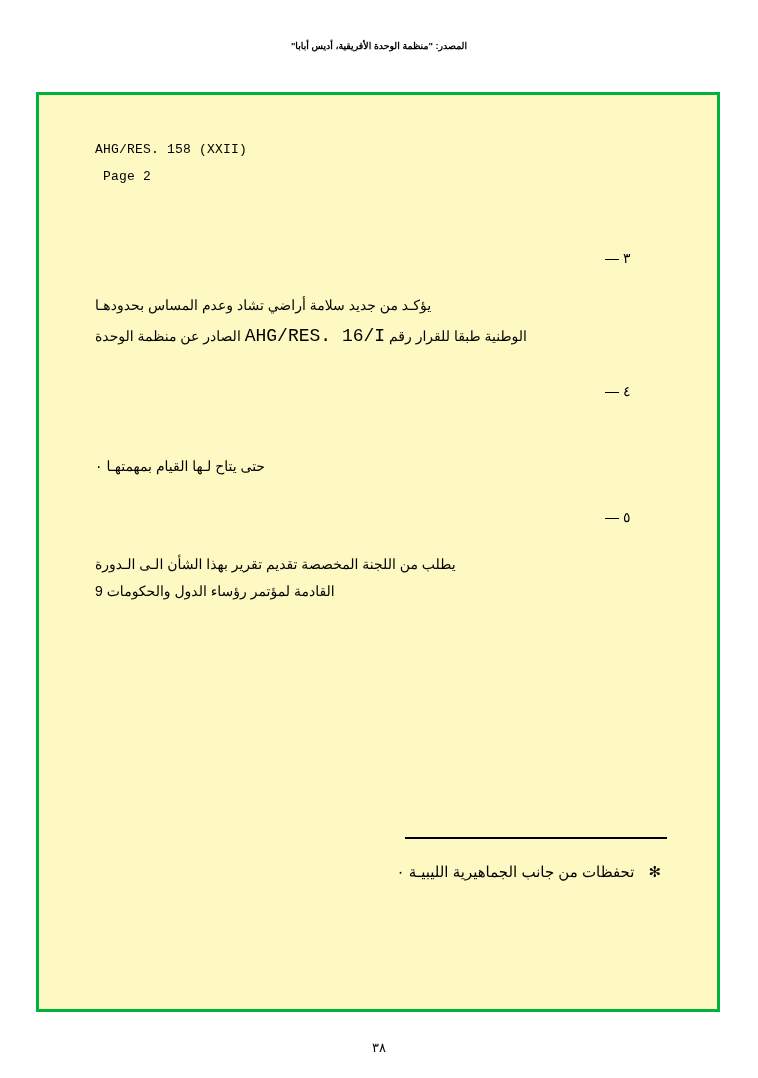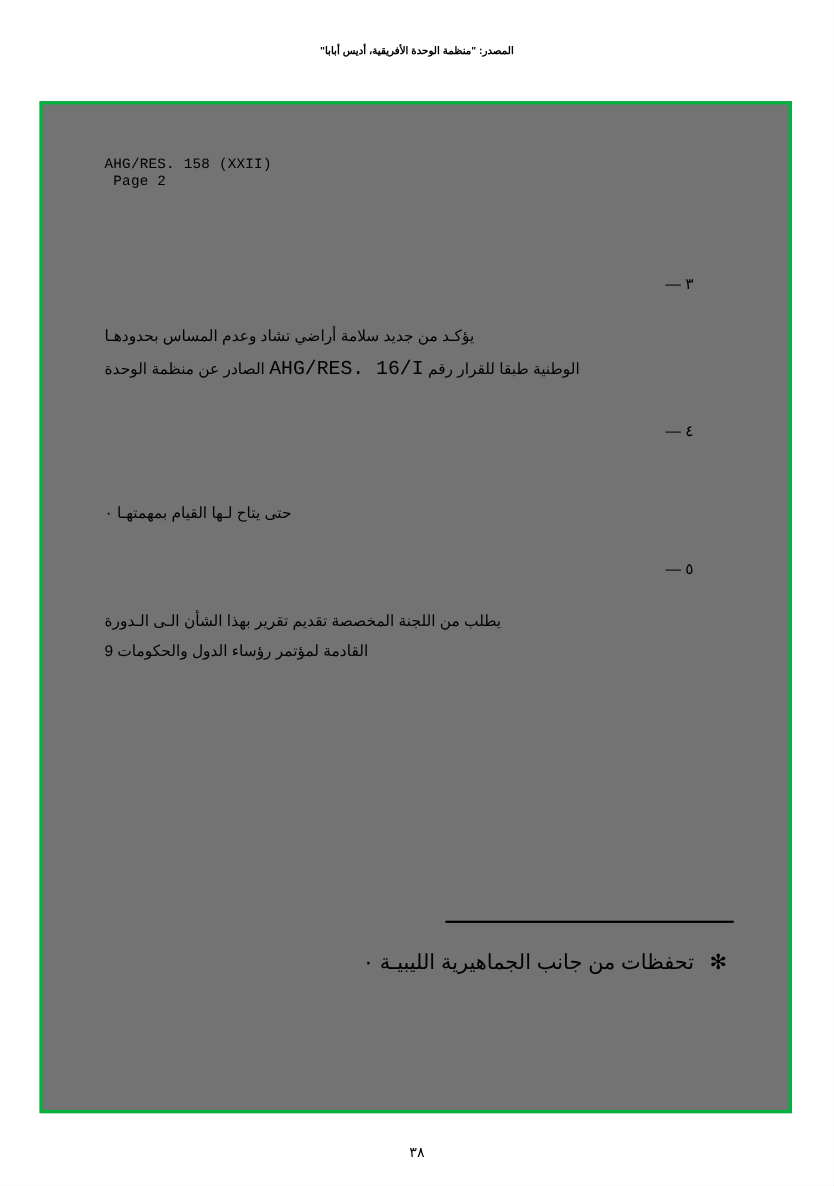--- a/index.html
+++ b/index.html
@@ -42,34 +42,34 @@
   }
   
   .frame {
     position: absolute;
     left: 36px;
     top: 92px;
     width: 684px;
     height: 920px;
     border: 3px solid #00b33c;
     box-sizing: border-box;
-    background: #737373;
+    background: #fef9c3;
   }
   
   .res-id {
     position: absolute;
     left: 56px;
     top: 48px;
     font-family: "Liberation Mono", monospace;
     font-size: 13px;
     line-height: 1.0;
     letter-spacing: 0.2px;
   }
   .res-id .page-no {
-    margin-top: 2px;
+    margin-top: 14px;
     margin-left: 8px;
   }
   
   .body-list {
     position: absolute;
     right: 56px;
     left: 56px;
     top: 150px;
     direction: rtl;
   }
@@ -110,21 +110,21 @@
     top: 742px;
     width: 262px;
     height: 0;
     border-top: 2px solid #000000;
   }
   .footnote {
     position: absolute;
     right: 56px;
     top: 768px;
     direction: rtl;
-    font-size: 19px;
+    font-size: 15px;
     white-space: nowrap;
   }
   .footnote .mark {
     margin-left: 14px;
   }
   
   .page-number {
     position: absolute;
     left: 0;
     right: 0;

